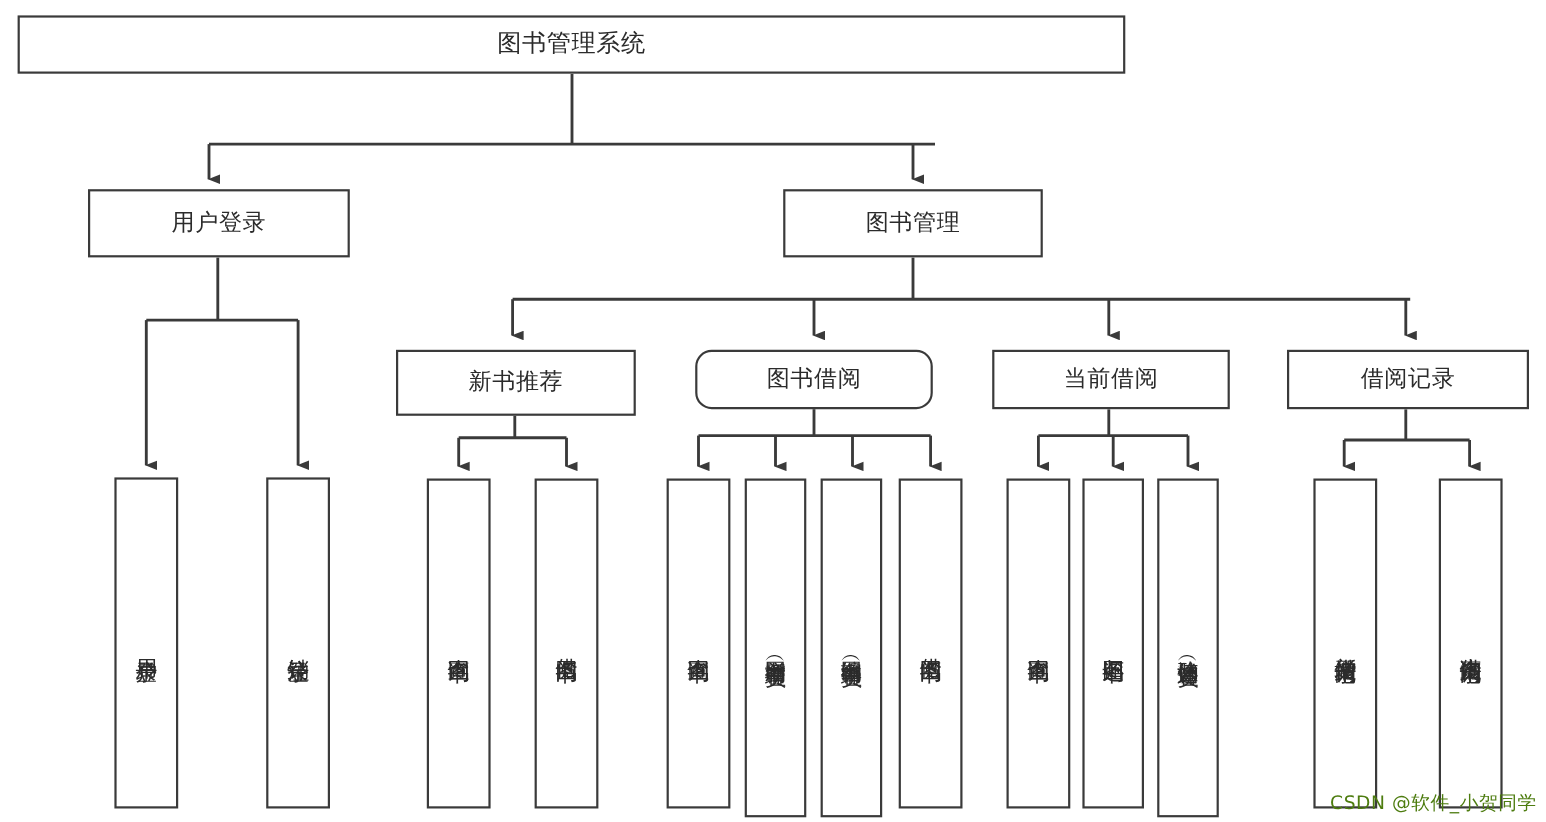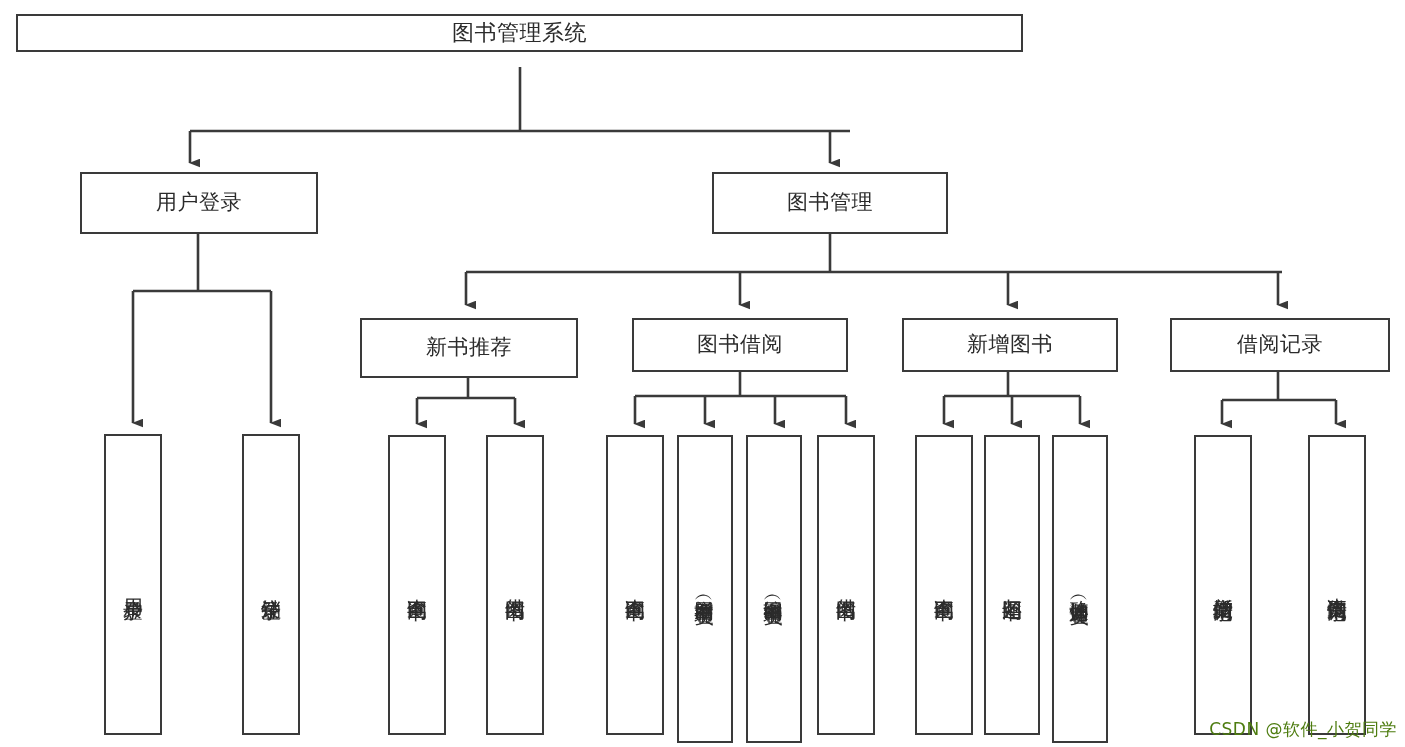--- a/index.html
+++ b/index.html
@@ -126,39 +126,39 @@
       <path d="M 1012 396 L 1012 424" marker-end="url(#arrowhead)"></path>
       <path d="M 1080 396 L 1080 424" marker-end="url(#arrowhead)"></path>
 
       <path d="M 1278 372 L 1278 400"></path>
       <path d="M 1222 400 L 1336 400"></path>
       <path d="M 1222 400 L 1222 424" marker-end="url(#arrowhead)"></path>
       <path d="M 1336 400 L 1336 424" marker-end="url(#arrowhead)"></path>
     </g>
   </svg>
 
-  <div class="node horiz root" style="left:16px; top:14px; width:1007px; height:38px;">
+  <div class="node horiz root" style="left:16px; top:14px; width:1007px; height:53px;">
     <span class="node-label">图书管理系统</span>
   </div>
 
   <div class="node horiz" style="left:80px; top:172px; width:238px; height:62px;">
     <span class="node-label">用户登录</span>
   </div>
   <div class="node horiz" style="left:712px; top:172px; width:236px; height:62px;">
     <span class="node-label">图书管理</span>
   </div>
 
   <div class="node horiz" style="left:360px; top:318px; width:218px; height:60px;">
     <span class="node-label">新书推荐</span>
   </div>
-  <div class="node horiz" style="left:632px; top:318px; width:216px; height:54px;">
+  <div class="node horiz" style="left:632px; top:318px; width:216px; height:54px;border-radius:15px;">
     <span class="node-label">图书借阅</span>
   </div>
   <div class="node horiz" style="left:902px; top:318px; width:216px; height:54px;">
-    <span class="node-label">新增图书</span>
+    <span class="node-label">当前借阅</span>
   </div>
   <div class="node horiz" style="left:1170px; top:318px; width:220px; height:54px;">
     <span class="node-label">借阅记录</span>
   </div>
 
   <div class="node vert" style="left:104px; top:434px; width:58px; height:301px;">
     <span class="node-label">用户登录</span>
   </div>
   <div class="node vert" style="left:242px; top:434px; width:58px; height:301px;">
     <span class="node-label">注销登录</span>

